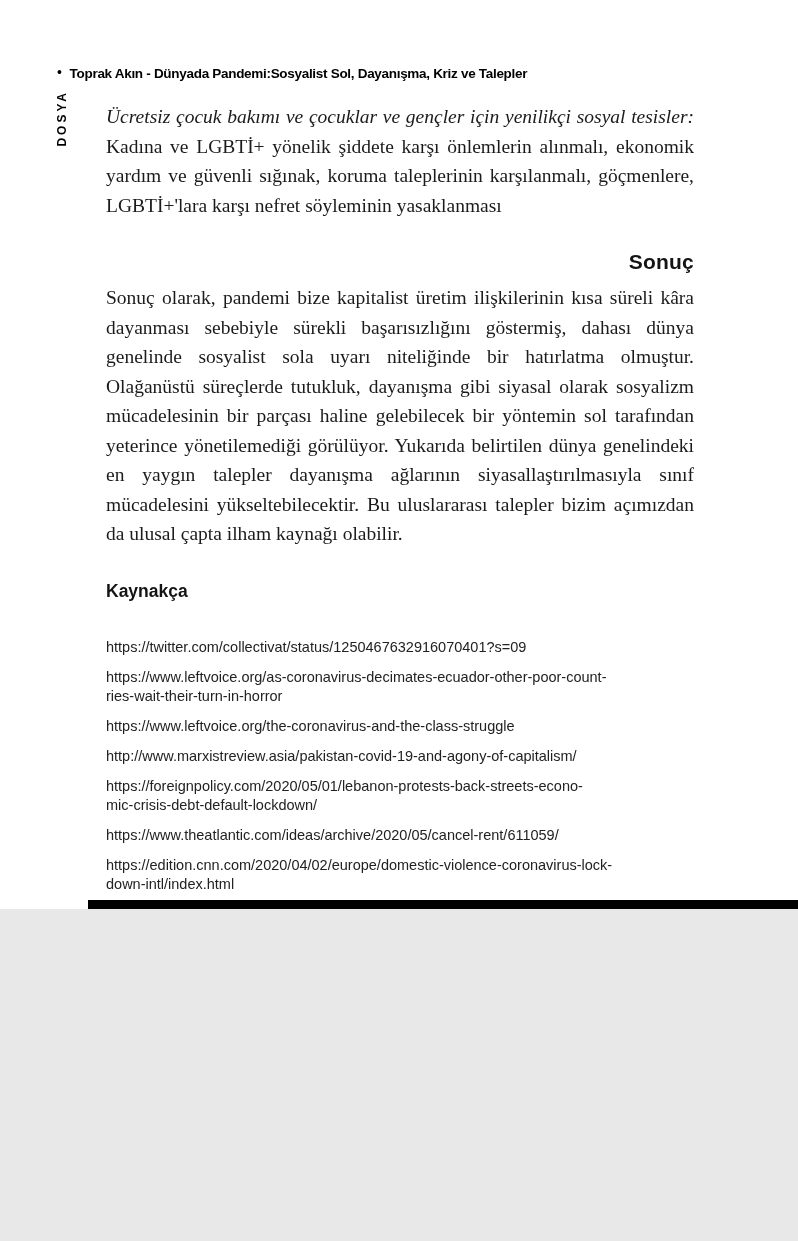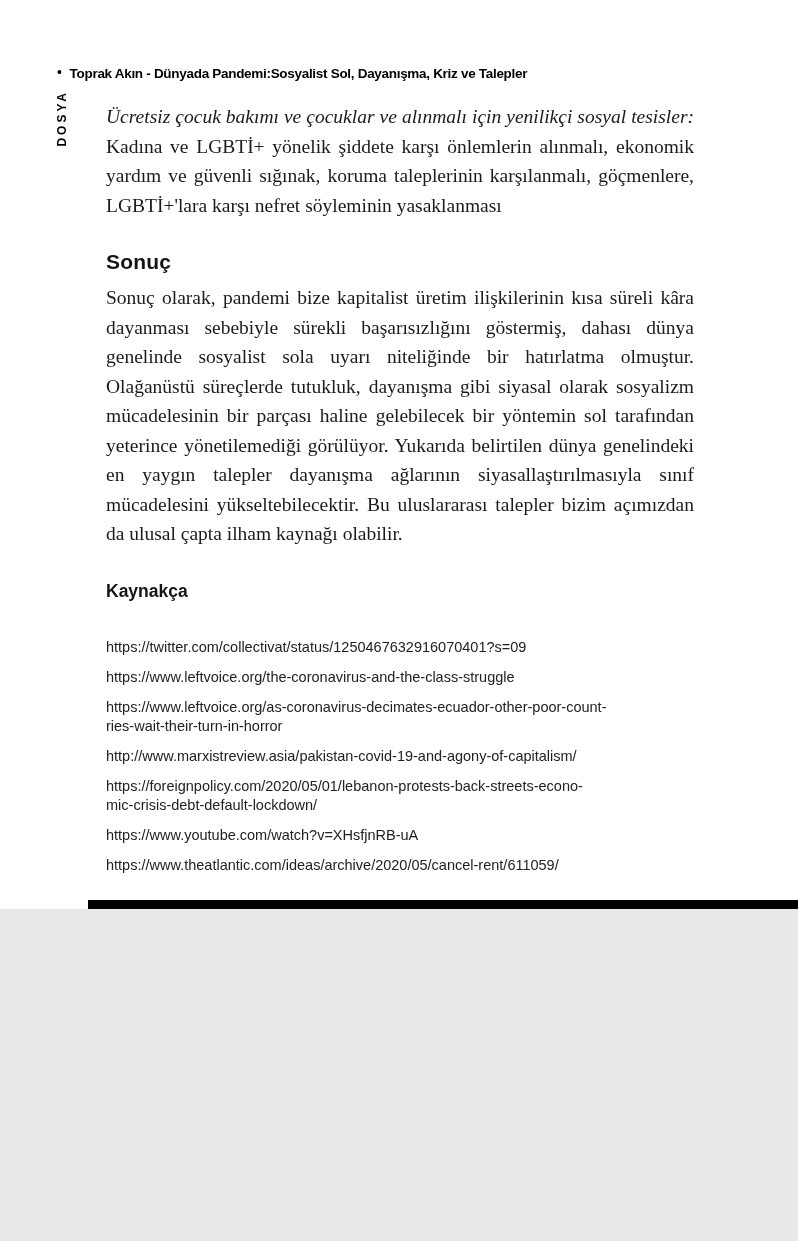--- a/index.html
+++ b/index.html
@@ -72,20 +72,21 @@
     font-style: italic;
   }
 
   h2.conclusion-heading {
     margin: 30px 0 9px 0;
     font-family: "Liberation Sans", sans-serif;
     font-size: 21px;
     font-weight: 600;
     letter-spacing: 0.2px;
     color: #141414;
+    text-align: right;
   }
 
   h3.references-heading {
     margin: 32px 0 36px 0;
     font-family: "Liberation Sans", sans-serif;
     font-size: 17.5px;
     font-weight: bold;
     color: #141414;
   }
 
@@ -126,38 +127,39 @@
 <div class="page">
 
   <header class="page-header">
     <span class="bullet">•</span><span class="author">Toprak Akın - </span><span class="title">Dünyada Pandemi:Sosyalist Sol, Dayanışma, Kriz ve Talepler</span>
   </header>
 
   <div class="margin-label">DOSYA</div>
 
   <main class="content">
 
-    <p class="body-text intro"><em>Ücretsiz çocuk bakımı ve çocuklar ve alınmalı için yenilikçi sosyal tesisler:</em><span> Kadına ve LGBTİ+ yönelik şiddete karşı önlemlerin alınmalı, ekonomik yardım ve güvenli sığınak, koruma taleplerinin karşılanmalı, göçmenlere, LGBTİ+'lara karşı nefret söyleminin yasaklanması</span></p>
+    <p class="body-text intro"><em>Ücretsiz çocuk bakımı ve çocuklar ve gençler için yenilikçi sosyal tesisler:</em><span> Kadına ve LGBTİ+ yönelik şiddete karşı önlemlerin alınmalı, ekonomik yardım ve güvenli sığınak, koruma taleplerinin karşılanmalı, göçmenlere, LGBTİ+'lara karşı nefret söyleminin yasaklanması</span></p>
 
     <h2 class="conclusion-heading">Sonuç</h2>
 
     <p class="body-text">Sonuç olarak, pandemi bize kapitalist üretim ilişkilerinin kısa süreli kâra dayanması sebebiyle sürekli başarısızlığını göstermiş, dahası dünya genelinde sosyalist sola uyarı niteliğinde bir hatırlatma olmuştur. Olağanüstü süreçlerde tutukluk, dayanışma gibi siyasal olarak sosyalizm mücadelesinin bir parçası haline gelebilecek bir yöntemin sol tarafından yeterince yönetilemediği görülüyor. Yukarıda belirtilen dünya genelindeki en yaygın talepler dayanışma ağlarının siyasallaştırılmasıyla sınıf mücadelesini yükseltebilecektir. Bu uluslararası talepler bizim açımızdan da ulusal çapta ilham kaynağı olabilir.</p>
 
     <h3 class="references-heading">Kaynakça</h3>
 
     <div class="refs">
       <div class="ref">https://twitter.com/collectivat/status/1250467632916070401?s=09</div>
-      <div class="ref">https://www.leftvoice.org/the-coronavirus-and-the-class-struggle</div>
       <div class="ref">https://www.leftvoice.org/as-coronavirus-decimates-ecuador-other-poor-count-
 ries-wait-their-turn-in-horror</div>
+      <div class="ref">https://www.leftvoice.org/the-coronavirus-and-the-class-struggle</div>
       <div class="ref">http://www.marxistreview.asia/pakistan-covid-19-and-agony-of-capitalism/</div>
       <div class="ref">https://foreignpolicy.com/2020/05/01/lebanon-protests-back-streets-econo-
 mic-crisis-debt-default-lockdown/</div>
-      <div class="ref">https://www.youtube.com/watch?v=XHsfjnRB-uA</div>
       <div class="ref">https://www.theatlantic.com/ideas/archive/2020/05/cancel-rent/611059/</div>
+      <div class="ref">https://edition.cnn.com/2020/04/02/europe/domestic-violence-coronavirus-lock-
+down-intl/index.html</div>
     </div>
 
   </main>
 
   <div class="page-number">98</div>
 
   <div class="bottom-bar"></div>
 
 </div>
 

